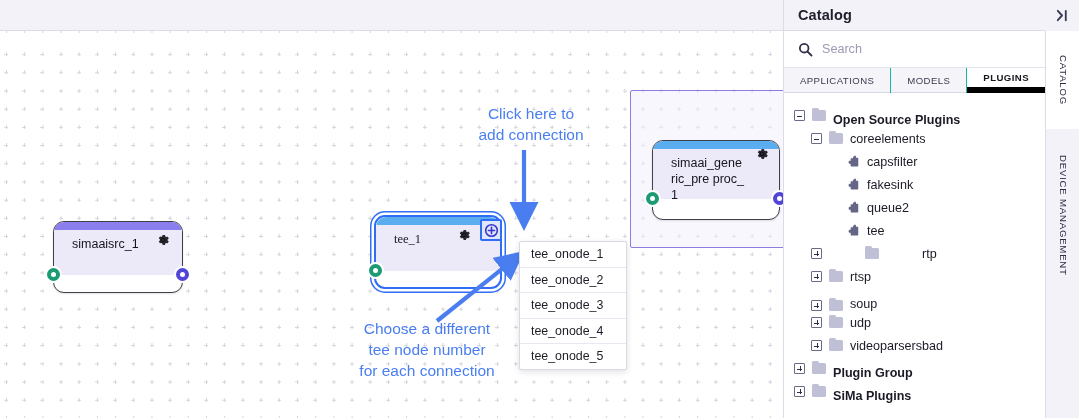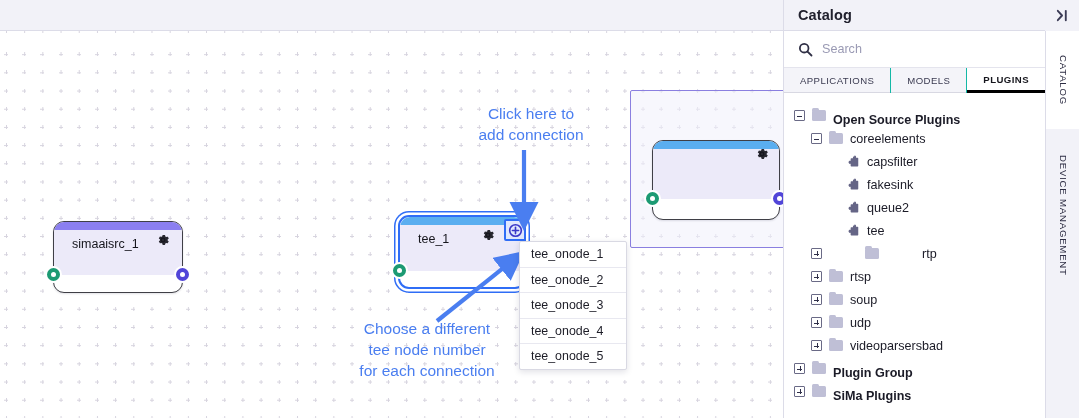--- a/index.html
+++ b/index.html
@@ -141,21 +141,21 @@
     background:#f4f4f9;box-sizing:border-box;
   }
   .tab{
     flex:1 1 auto;display:flex;align-items:center;justify-content:center;
     font-size:9.6px;letter-spacing:.45px;color:#3a3a50;
     border-right:1px solid #14b8a6;box-sizing:border-box;
     height:25px;
   }
   .tab:last-child{border-right:none;}
   .tab.active{background:#ffffff;font-weight:bold;color:#16161d;
-    border-bottom:3px solid #000000;margin-bottom:-1px;}
+    border-bottom:6px solid #000000;margin-bottom:-1px;}
 
   
   .tree{padding:11px 0 0 0;overflow:hidden;height:330px;box-sizing:border-box;}
   .tnode{display:flex;align-items:center;height:23px;font-size:12.6px;color:#1b1b27;white-space:nowrap;}
   .toggle{
     width:11px;height:11px;box-sizing:border-box;border:1px solid #6a6a86;
     border-radius:1px;position:relative;flex:0 0 auto;margin-right:7px;background:#fff;
   }
   .toggle::before{
     content:"";position:absolute;left:2px;top:4.5px;width:5px;height:1px;background:#30304a;
@@ -226,21 +226,21 @@
 <path d="M8 5.2a2.8 2.8 0 100 5.6 2.8 2.8 0 000-5.6zm0 4.2a1.4 1.4 0 110-2.8 1.4 1.4 0 010 2.8z"></path>
 <path d="M14.3 9.3l-1-.6a5.6 5.6 0 000-1.4l1-.6a.5.5 0 00.2-.6l-1-1.7a.5.5 0 00-.6-.2l-1.1.4a5.5 5.5 0 00-1.2-.7L10.4 2.6a.5.5 0 00-.5-.4H7.9a.5.5 0 00-.5.4L7.2 3.8a5.5 5.5 0 00-1.2.7l-1.1-.4a.5.5 0 00-.6.2l-1 1.7a.5.5 0 00.2.6l1 .6a5.6 5.6 0 000 1.4l-1 .6a.5.5 0 00-.2.6l1 1.7a.5.5 0 00.6.2l1.1-.4c.37.3.78.53 1.2.7l.2 1.2a.5.5 0 00.5.4h2a.5.5 0 00.5-.4l.2-1.2c.43-.17.83-.4 1.2-.7l1.1.4a.5.5 0 00.6-.2l1-1.7a.5.5 0 00-.2-.6z" opacity=".92"></path>
 </svg></div>
           <div class="port in" style="left: -9px; top: 44.14px;">
             <span class="pip"></span>
           </div>
           <div class="port out" style="right: -9px; top: 44.14px;">
             <span class="pip"></span>
           </div>
         </div>
-        <div class="node selected" style="left: 398px; top: 184px; width: 128px; height: 74px;">
+        <div class="node selected" style="left: 374px; top: 184px; width: 128px; height: 74px; font-family: Liberation Serif, serif;">
           <div class="node-clip">
             <div class="hdr-strip" style="background: rgb(90, 174, 240);"></div>
             <div class="body" style="height: 45.88px;"></div>
           </div>
           <div class="title">tee_1</div>
           <div class="gear" style="right: 29px;"><svg viewBox="0 0 16 16" width="14" height="14" fill="currentColor">
 <path d="M8 5.2a2.8 2.8 0 100 5.6 2.8 2.8 0 000-5.6zm0 4.2a1.4 1.4 0 110-2.8 1.4 1.4 0 010 2.8z"></path>
 <path d="M14.3 9.3l-1-.6a5.6 5.6 0 000-1.4l1-.6a.5.5 0 00.2-.6l-1-1.7a.5.5 0 00-.6-.2l-1.1.4a5.5 5.5 0 00-1.2-.7L10.4 2.6a.5.5 0 00-.5-.4H7.9a.5.5 0 00-.5.4L7.2 3.8a5.5 5.5 0 00-1.2.7l-1.1-.4a.5.5 0 00-.6.2l-1 1.7a.5.5 0 00.2.6l1 .6a5.6 5.6 0 000 1.4l-1 .6a.5.5 0 00-.2.6l1 1.7a.5.5 0 00.6.2l1.1-.4c.37.3.78.53 1.2.7l.2 1.2a.5.5 0 00.5.4h2a.5.5 0 00.5-.4l.2-1.2c.43-.17.83-.4 1.2-.7l1.1.4a.5.5 0 00.6-.2l1-1.7a.5.5 0 00-.2-.6z" opacity=".92"></path>
 </svg></div>
           <div class="port in" style="left: -9px; top: 45.38px;">
@@ -252,20 +252,21 @@
               <line x1="8" y1="4.7" x2="8" y2="11.3" stroke-linecap="round"></line>
               <line x1="4.7" y1="8" x2="11.3" y2="8" stroke-linecap="round"></line>
             </svg>
           </div>
         </div>
         <div class="node" style="left: 652px; top: 109px; width: 128px; height: 80px;">
           <div class="node-clip">
             <div class="hdr-strip" style="background: rgb(90, 174, 240);"></div>
             <div class="body" style="height: 49.6px;"></div>
           </div>
+          <div class="title">simaai_generic_pre proc_1</div>
           <div class="gear" style="top: 6px; right: 10px;"><svg viewBox="0 0 16 16" width="14" height="14" fill="currentColor">
 <path d="M8 5.2a2.8 2.8 0 100 5.6 2.8 2.8 0 000-5.6zm0 4.2a1.4 1.4 0 110-2.8 1.4 1.4 0 010 2.8z"></path>
 <path d="M14.3 9.3l-1-.6a5.6 5.6 0 000-1.4l1-.6a.5.5 0 00.2-.6l-1-1.7a.5.5 0 00-.6-.2l-1.1.4a5.5 5.5 0 00-1.2-.7L10.4 2.6a.5.5 0 00-.5-.4H7.9a.5.5 0 00-.5.4L7.2 3.8a5.5 5.5 0 00-1.2.7l-1.1-.4a.5.5 0 00-.6.2l-1 1.7a.5.5 0 00.2.6l1 .6a5.6 5.6 0 000 1.4l-1 .6a.5.5 0 00-.2.6l1 1.7a.5.5 0 00.6.2l1.1-.4c.37.3.78.53 1.2.7l.2 1.2a.5.5 0 00.5.4h2a.5.5 0 00.5-.4l.2-1.2c.43-.17.83-.4 1.2-.7l1.1.4a.5.5 0 00.6-.2l1-1.7a.5.5 0 00-.2-.6z" opacity=".92"></path>
 </svg></div>
           <div class="port in" style="left: -9px; top: 49.1px;">
             <span class="pip"></span>
           </div>
           <div class="port out" style="right: -9px; top: 49.1px;">
             <span class="pip"></span>
           </div>
@@ -352,21 +353,21 @@
         <div class="tnode" style="padding-left: 27px; gap: 36px;">
           <span class="toggle plus"></span>
           <span class="folder"></span>
           <span class="tlabel">rtp</span>
         </div>
         <div class="tnode" style="padding-left: 27px;">
           <span class="toggle plus"></span>
           <span class="folder"></span>
           <span class="tlabel">rtsp</span>
         </div>
-        <div class="tnode" style="padding-left: 27px;">
+        <div class="tnode" style="padding-left: 27px; align-items: flex-end;">
           <span class="toggle plus"></span>
           <span class="folder"></span>
           <span class="tlabel">soup</span>
         </div>
         <div class="tnode" style="padding-left: 27px;">
           <span class="toggle plus"></span>
           <span class="folder"></span>
           <span class="tlabel">udp</span>
         </div>
         <div class="tnode" style="padding-left: 27px;">

